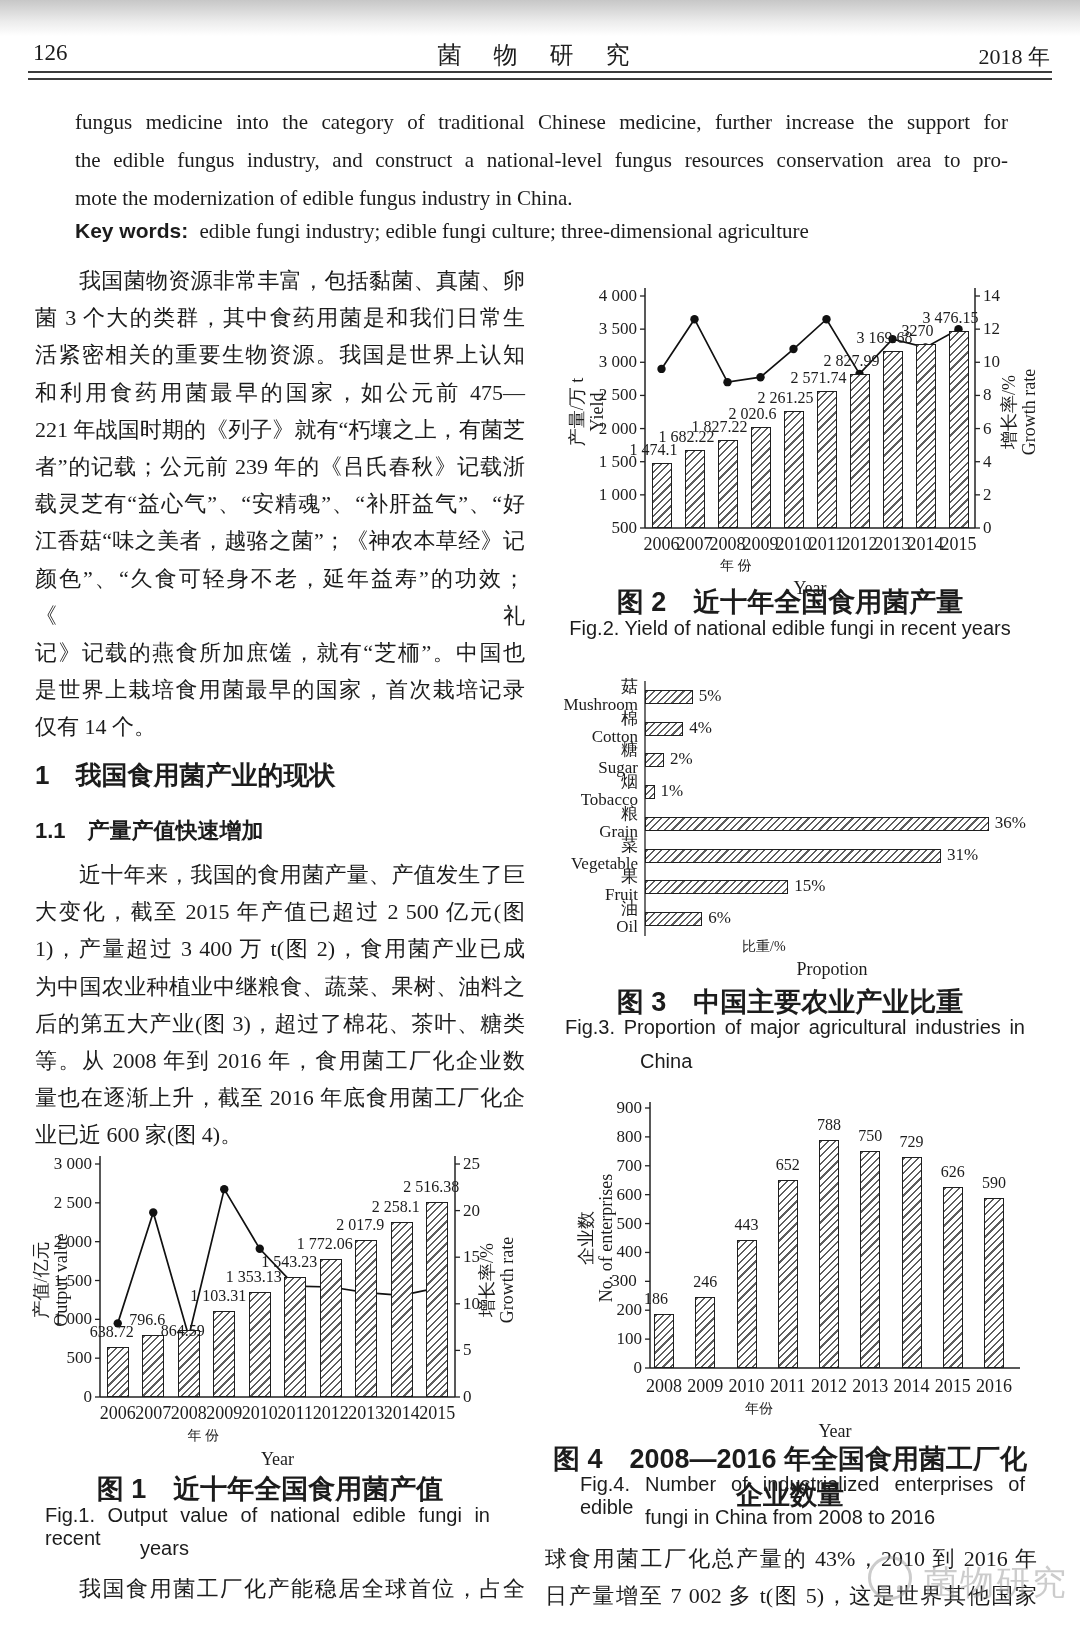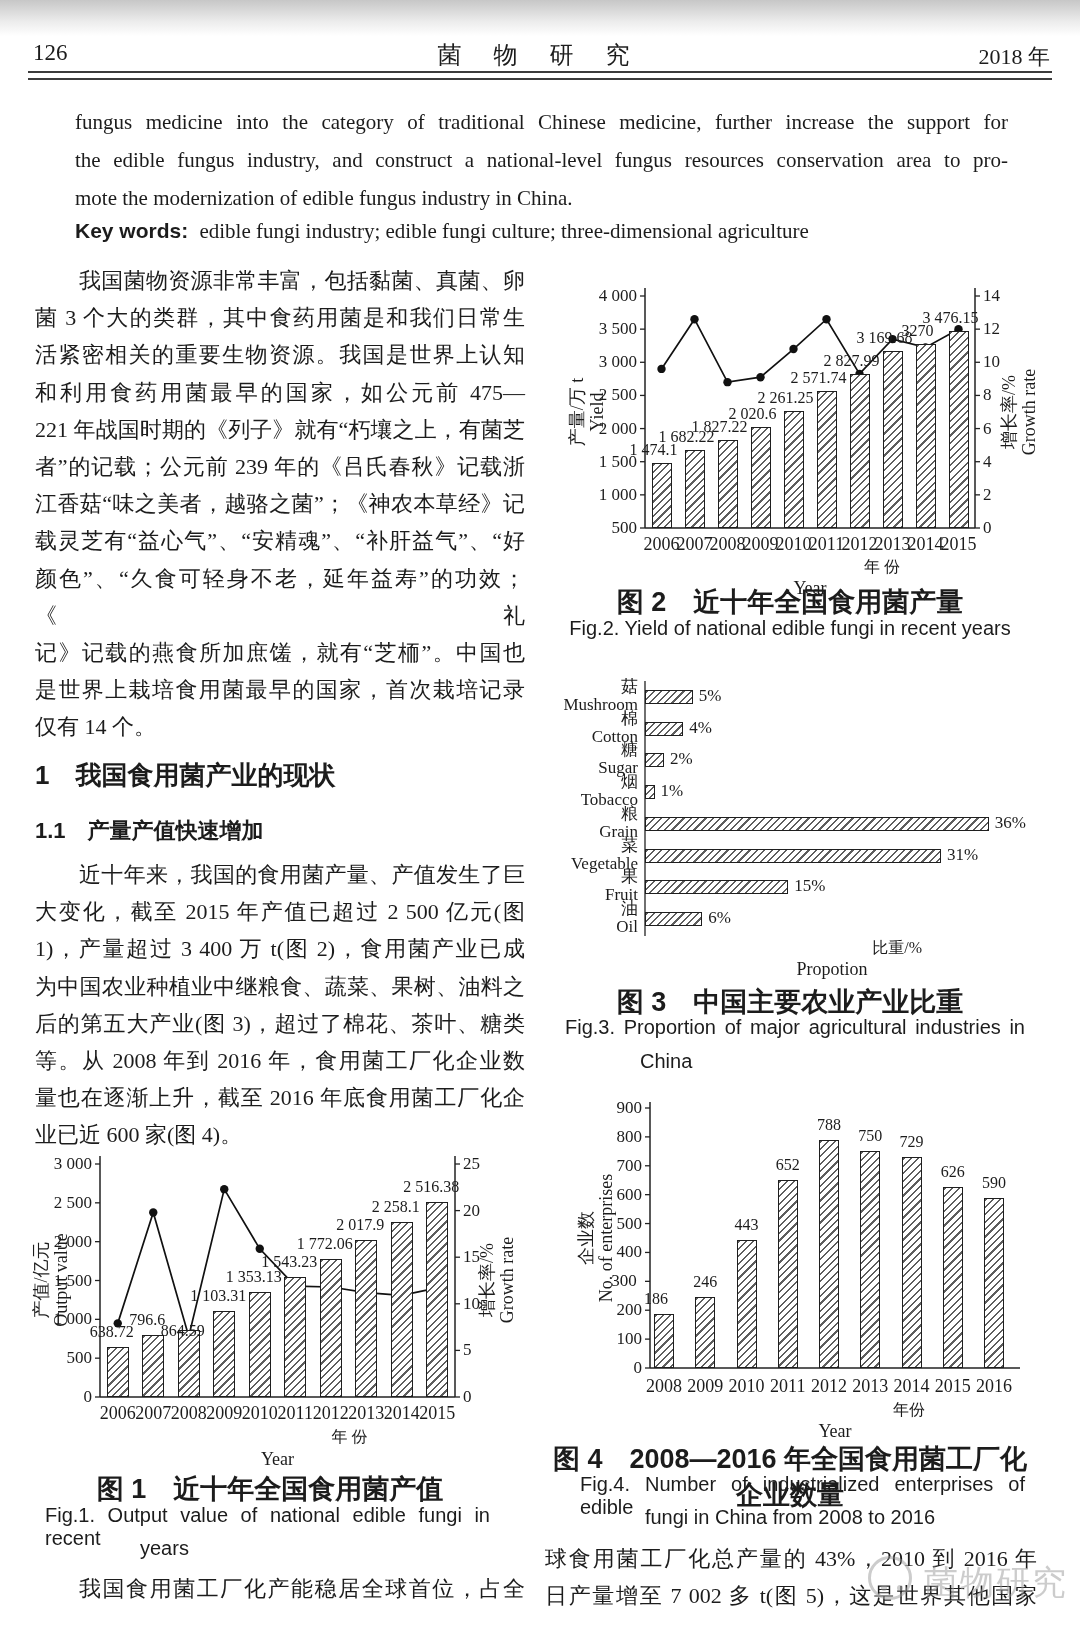--- a/index.html
+++ b/index.html
@@ -21,21 +21,21 @@
   .h1{position:absolute;left:35px;top:758px;font-family:"Liberation Sans",sans-serif;font-weight:bold;font-size:26px;}
   .h2{position:absolute;left:35px;top:816px;font-family:"Liberation Sans",sans-serif;font-weight:bold;font-size:22px;}
   .capzh{position:absolute;text-align:center;font-family:"Liberation Sans",sans-serif;font-weight:bold;font-size:27px;}
   .capen{position:absolute;font-family:"Liberation Sans",sans-serif;font-size:20px;}
   .cen{text-align:center;}
   .capen-j{text-align:justify;text-align-last:justify;}
   .chart{position:absolute;}
   .ytick{position:absolute;font-size:17px;white-space:nowrap;}
   .xtick{position:absolute;font-size:18px;white-space:nowrap;}
   .blabel{position:absolute;font-size:16px;white-space:nowrap;}
-  .axzh{position:absolute;font-size:16px;white-space:nowrap;text-align:right;}
+  .axzh{position:absolute;font-size:14px;white-space:nowrap;text-align:left;}
   .axen{position:absolute;font-size:18px;white-space:nowrap;text-align:center;}
   .vt{position:absolute;width:0;height:0;}
   .vti{position:absolute;transform:translate(-50%,-50%) rotate(-90deg);transform-origin:center;
        text-align:center;white-space:nowrap;font-size:18px;line-height:20px;}
   .hatch{position:absolute;box-sizing:border-box;border:1.4px solid #1f1f1f;background-color:#fff;
        background-image:repeating-linear-gradient(135deg,#5d5d5d 0 1.6px,transparent 1.6px 5.2px);}
   .hcat{position:absolute;text-align:right;font-size:17px;line-height:18px;white-space:nowrap;}
   .hval{position:absolute;font-size:17px;white-space:nowrap;}
   .wm{position:absolute;left:868px;top:1546px;width:200px;height:74px;opacity:.5;}
   .wm-circle{position:absolute;left:0;top:10px;width:44px;height:44px;border:3px solid #9a9a9a;border-radius:50%;box-sizing:border-box;}
@@ -63,22 +63,22 @@
     <span>edible fungi industry; edible fungi culture; three-dimensional agriculture</span>
   </div>
 
   <div class="cjk" style="left:35px;top:262px;width:490px;">
       <div class="just ind">我国菌物资源非常丰富，包括黏菌、真菌、卵</div>
       <div class="just">菌 3 个大的类群，其中食药用菌是和我们日常生</div>
       <div class="just">活紧密相关的重要生物资源。我国是世界上认知</div>
       <div class="just">和利用食药用菌最早的国家，如公元前 475—</div>
       <div class="just">221 年战国时期的《列子》就有“朽壤之上，有菌芝</div>
       <div class="just">者”的记载；公元前 239 年的《吕氏春秋》记载浙</div>
+      <div class="just">载灵芝有“益心气”、“安精魂”、“补肝益气”、“好</div>
       <div class="just">江香菇“味之美者，越骆之菌”；《神农本草经》记</div>
-      <div class="just">载灵芝有“益心气”、“安精魂”、“补肝益气”、“好</div>
       <div class="just">颜色”、“久食可轻身不老，延年益寿”的功效；《礼</div>
       <div class="just">记》记载的燕食所加庶馐，就有“芝栭”。中国也</div>
       <div class="just">是世界上栽培食用菌最早的国家，首次栽培记录</div>
       <div>仅有 14 个。</div>
     </div>
 
   <div class="h1">1　我国食用菌产业的现状</div>
   <div class="h2">1.1　产量产值快速增加</div>
 
   <div class="cjk" style="left:35px;top:856px;width:490px;">

